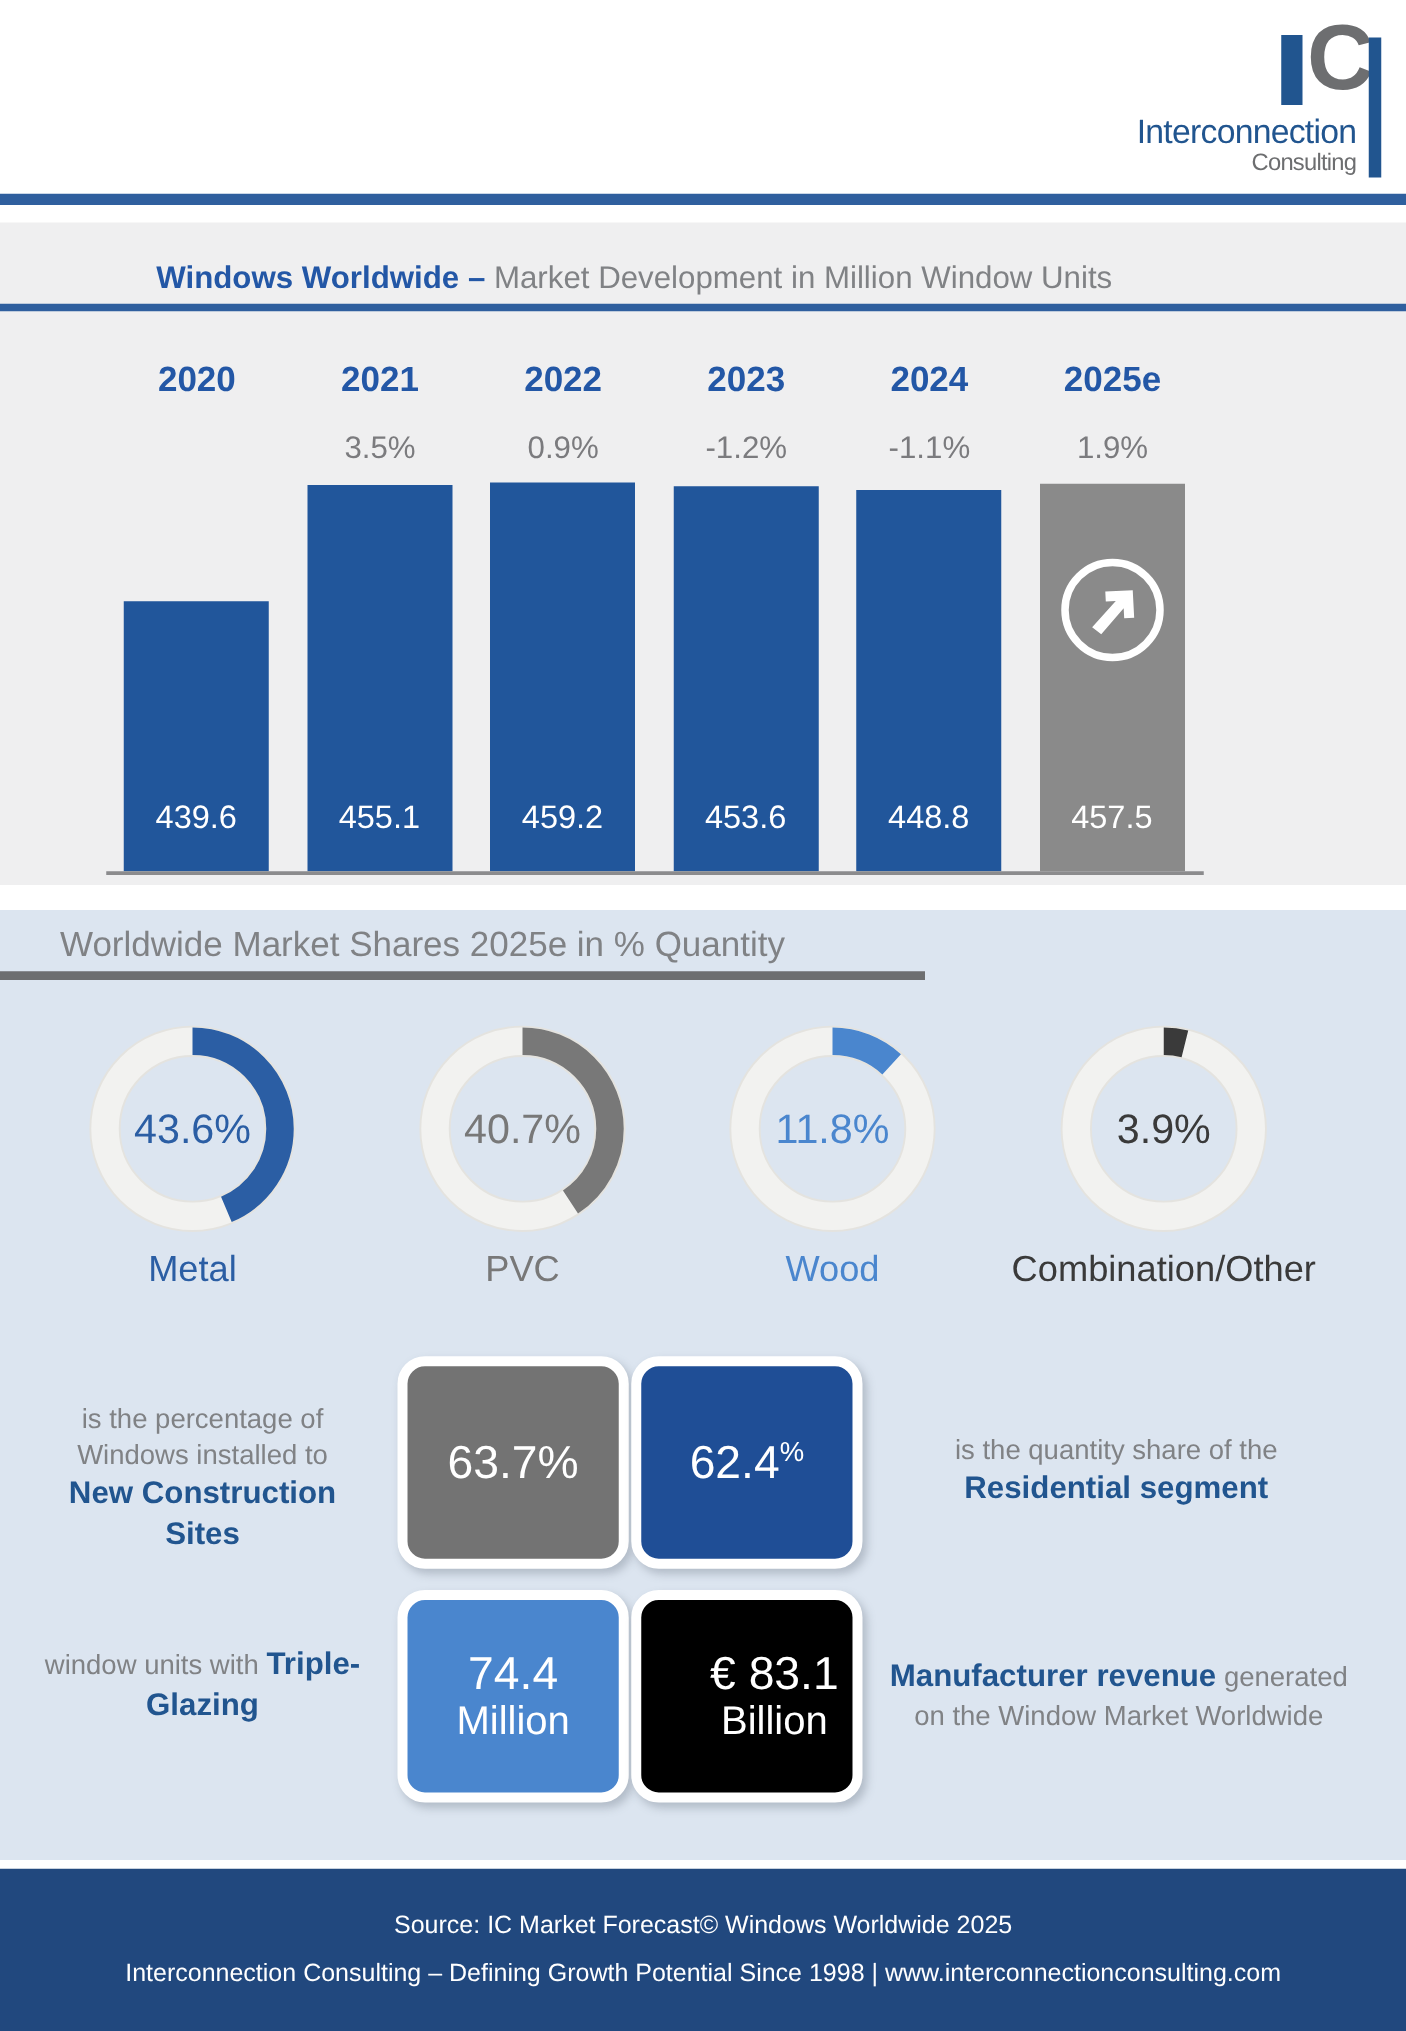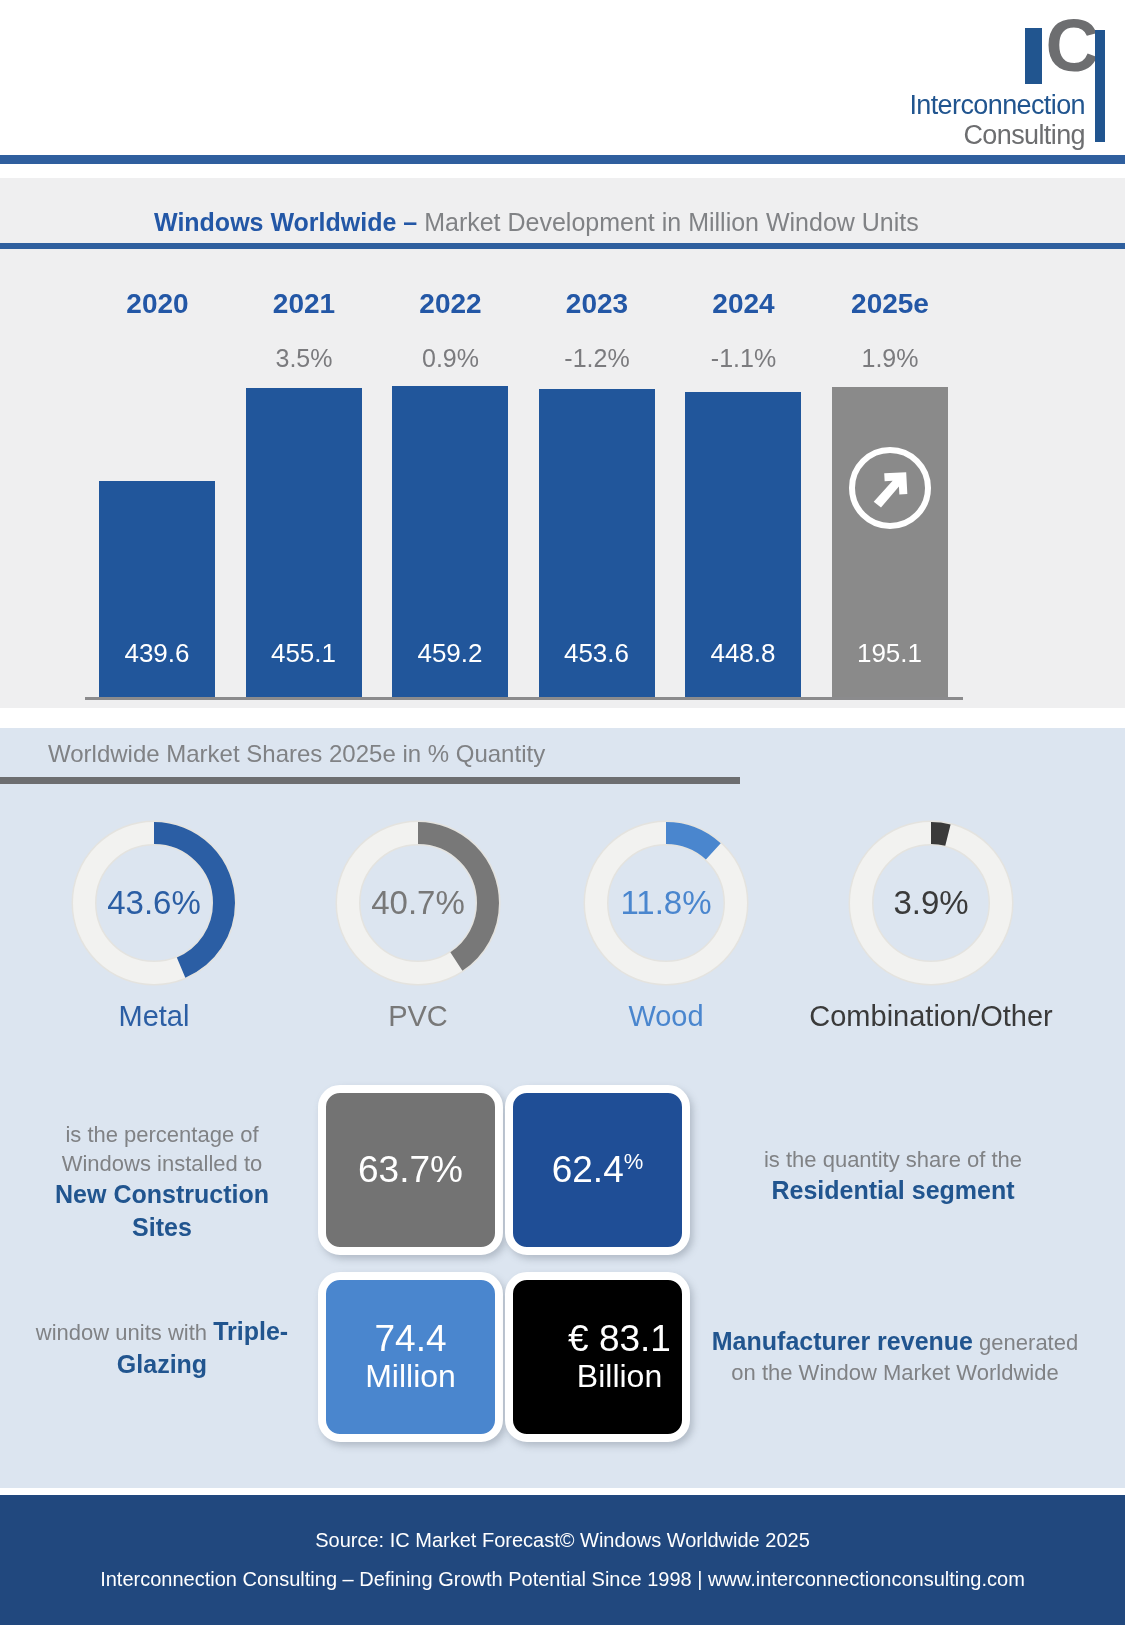--- a/index.html
+++ b/index.html
@@ -30,37 +30,37 @@
   .logo-c{
     font-size:74px; line-height:52px; font-weight:bold; color:#6d6e70;
     font-family:"Liberation Sans", sans-serif; margin-left:4px; margin-top:-8px;
   }
   .logo-bar-tall{ position:absolute; right:0px; top:2px; width:10px; height:112px; background:#21558f; }
   .logo-word1{
     position:absolute; right:20px; top:62px; font-size:27px; color:#21558f;
     font-weight:normal; letter-spacing:-0.6px; white-space:nowrap;
   }
   .logo-word2{
-    position:absolute; right:20px; top:92px; font-size:27px; color:#6d6e70;
+    position:absolute; right:20px; top:92px; font-size:19px; color:#6d6e70;
     font-weight:normal; letter-spacing:-0.6px; white-space:nowrap;
   }
   .header-rule{
     position:absolute; left:0; top:155px; width:1125px; height:9px; background:#2f5f9e;
   }
 
   
   .chart-panel{
     position:absolute; left:0; top:178px; width:1125px; height:530px;
     background:#efeff0;
   }
   .chart-heading{
     position:absolute; left:125px; top:208px;
     font-size:25px; white-space:nowrap;
   }
-  .chart-heading .b{ color:#2357a6; font-weight:bold;margin-left:29px; }
+  .chart-heading .b{ color:#2357a6; font-weight:bold; }
   .chart-heading .g{ color:#808285; font-weight:normal; }
   .chart-rule{
     position:absolute; left:0; top:243px; width:1125px; height:6px; background:#2f5f9e;
   }
 
   .bars-area{ position:absolute; left:0; top:178px; width:1125px; height:530px; }
   .bar-col{ position:absolute; top:0; width:145px; height:530px; }
   .year-lbl{
     position:absolute; top:110px; left:0; width:145px; text-align:center;
     font-size:28px; font-weight:bold; color:#2357a6;
@@ -88,21 +88,21 @@
   }
   .arrow-badge svg{ position:absolute; left:50%; top:50%; transform:translate(-50%,-50%); }
 
   
   .shares-panel{
     position:absolute; left:0; top:728px; width:1125px; height:760px;
     background:#dce5f0;
   }
   .shares-heading{
     position:absolute; left:48px; top:740px;
-    font-size:24px; color:#808285; font-weight:normal; white-space:nowrap;
+    font-size:28px; color:#808285; font-weight:normal; white-space:nowrap;
   }
   .shares-rule{
     position:absolute; left:0; top:777px; width:740px; height:7px; background:#6d6e70;
   }
 
   .donut{ position:absolute; top:810px; width:186px; height:186px; }
   .donut svg{ display:block; }
   .donut-val{
     position:absolute; left:0; top:0; width:186px; height:186px;
     display:flex; align-items:center; justify-content:center;
@@ -192,21 +192,21 @@
       <div class="year-lbl">2024</div>
       <div class="pct-lbl">-1.1%</div>
       <div class="bar" style="height: 304.75px; bottom: 11px; background: rgb(33, 86, 155);">
         <div class="bar-val">448.8</div>
       </div>
     </div>
     <div class="bar-col" style="left: 817.5px;">
       <div class="year-lbl">2025e</div>
       <div class="pct-lbl">1.9%</div>
       <div class="bar gray" style="height: 310.188px; bottom: 11px; background: rgb(138, 138, 138);">
-        <div class="bar-val">195.1</div>
+        <div class="bar-val">457.5</div>
         <div class="arrow-badge">
           <svg width="54" height="54" viewBox="0 0 54 54">
             <path d="M10 40 L30 20 L22 20 L22 12 L44 12 L44 34 L36 34 L36 26 L17 46 Z" fill="#ffffff" transform="rotate(-3 27 27)"></path>
           </svg>
         </div>
       </div>
     </div>
   </div>
 <div class="axis-line"></div>
 

